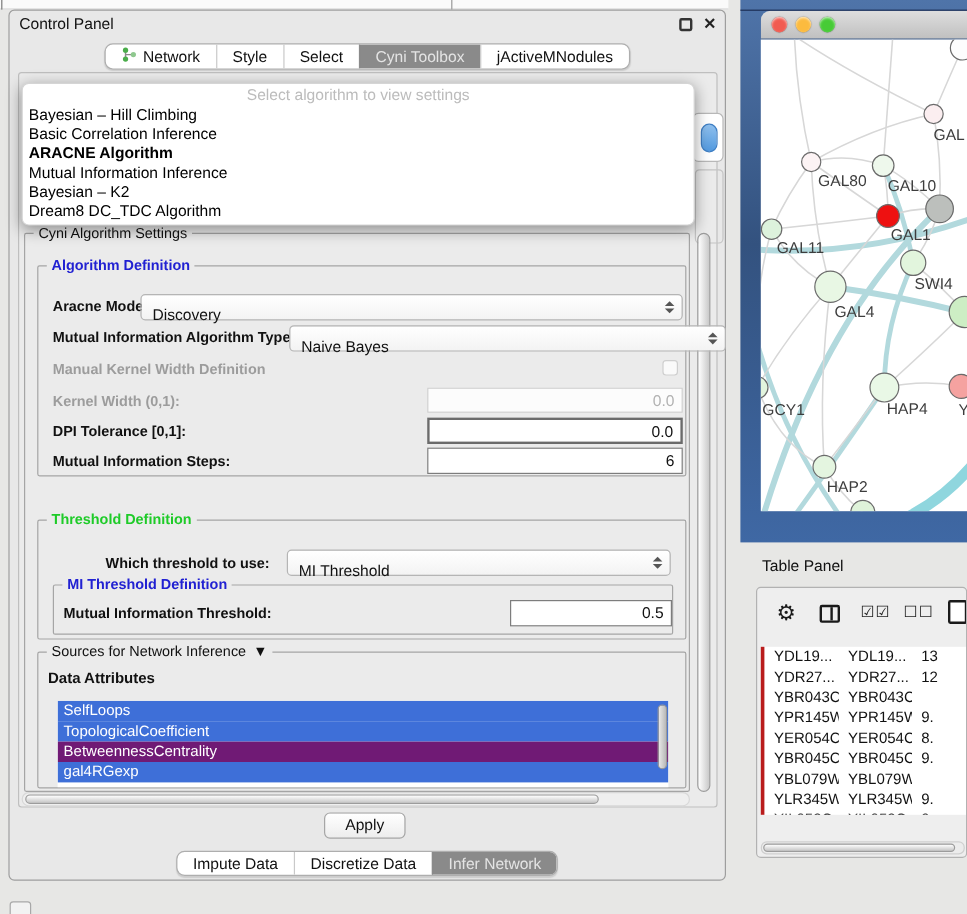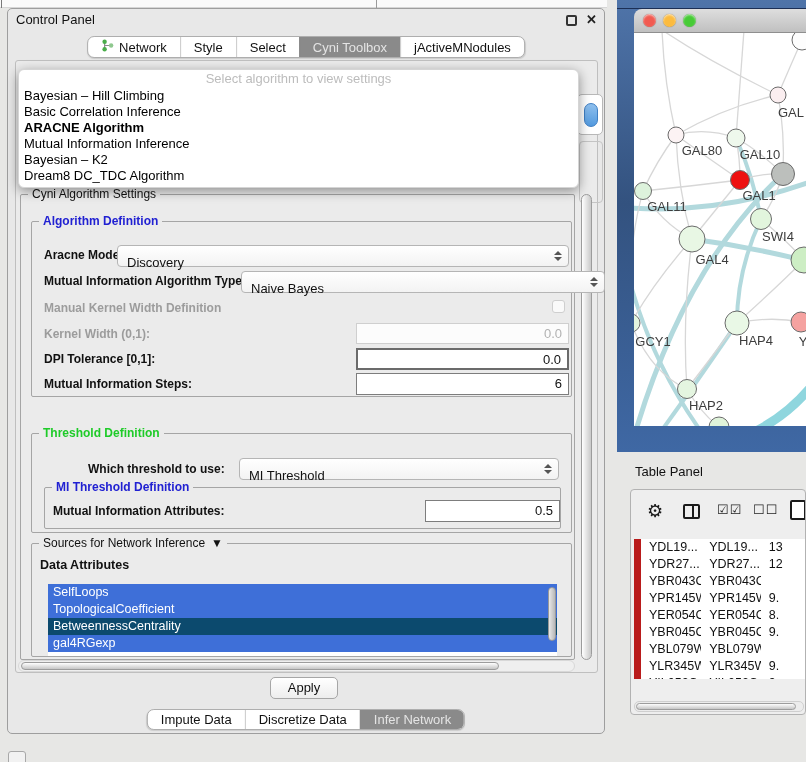--- a/index.html
+++ b/index.html
@@ -96,21 +96,21 @@
   .icon-cols{position:absolute;left:52px;top:6px;width:17px;height:15px;border:2px solid #1a1a1a;border-radius:2px;cursor:pointer;}
   .icon-cols::after{content:"";position:absolute;left:50%;top:0;width:2px;height:100%;background:#1a1a1a;}
   .icon-checks{position:absolute;left:86px;top:4px;font-size:13px;color:#222;letter-spacing:1px;cursor:pointer;}
   .icon-unchecks{position:absolute;left:122px;top:4px;font-size:13px;color:#222;letter-spacing:1px;cursor:pointer;}
   .icon-doc{position:absolute;left:159px;top:2px;width:16px;height:20px;border:2px solid #1a1a1a;border-radius:2px;background:#fff;cursor:pointer;}
   .ttable{position:absolute;left:3px;top:49px;width:173px;}
   .thead{display:flex;height:23px;}
   .thcell{background:#bfdfea;border:1px solid #93aeba;border-left:none;font-size:12px;color:#1a1a1a;display:flex;align-items:center;justify-content:center;cursor:pointer;}
   .thcell:first-child{border-left:1px solid #93aeba;}
   .thcell.c0{width:79px;}.thcell.c1{width:78px;}.thcell.c2{width:60px;justify-content:flex-start;padding-left:10px;}
-  .tbody{position:relative;height:140px;overflow:hidden;background:#fff;border-left:7px solid #b91c1c;}
+  .tbody{position:relative;height:140px;overflow:hidden;background:#fff;border-left:3px solid #b91c1c;}
   .trow{display:flex;height:17px;line-height:17px;}
   .tcell{font-size:12.5px;color:#111;padding-left:8px;white-space:nowrap;overflow:hidden;}
   .tcell.c0{width:79px;}.tcell.c1{width:78px;}.tcell.c2{width:60px;}
   .tb-hscroll{position:absolute;left:3px;top:211px;width:170px;height:11px;background:#ececec;border:1px solid #cfcfcf;border-radius:5px;}
   .tb-hscroll .thumb{position:absolute;left:1px;top:1px;width:160px;height:7px;background:linear-gradient(#fdfdfd,#c6c6c6);border:1px solid #9c9c9c;border-radius:4px;}
 </style>
 </head>
 <body>
 
 <div class="screen">
@@ -210,36 +210,36 @@
           <div class="combo" style="left:207px;top:24px;width:320px;height:22px;">
             <span>MI Threshold</span>
             <span class="arrows">
                 <i class="up"></i>
                 <i class="dn"></i>
               </span>
           </div>
 
           <div class="groupbox" style="left:12px;top:53px;width:517px;height:42px;">
             <span class="gb-label blue">MI Threshold Definition</span>
-            <span class="flabel" style="left:8px;top:16px;">Mutual Information Attributes:</span>
+            <span class="flabel" style="left:8px;top:16px;">Mutual Information Threshold:</span>
             <div class="tfield mid" style="left:380px;top:12px;width:135px;height:22px;">0.5</div>
           </div>
         </div>
 
         <div class="groupbox" style="left:10px;top:348px;width:541px;height:114px;">
           <span class="gb-label src-label">
             <span>Sources for Network Inference</span>
             <span>▼</span>
           </span>
           <span class="attr-title">Data Attributes</span>
           <div class="attr-list">
 
           <div class="attr-item" style="background: rgb(62, 111, 216);">SelfLoops</div>
               <div class="attr-item" style="background: rgb(62, 111, 216);">TopologicalCoefficient</div>
-              <div class="attr-item" style="background: #0c4a6e;">BetweennessCentrality</div>
+              <div class="attr-item" style="background: #701a75;">BetweennessCentrality</div>
               <div class="attr-item" style="background: rgb(62, 111, 216);">gal4RGexp</div>
               <div class="attr-scroll"></div>
             </div>
         </div>
       </div>
 
       <div class="hscroll">
           <div class="thumb"></div>
         </div>
     </div>

